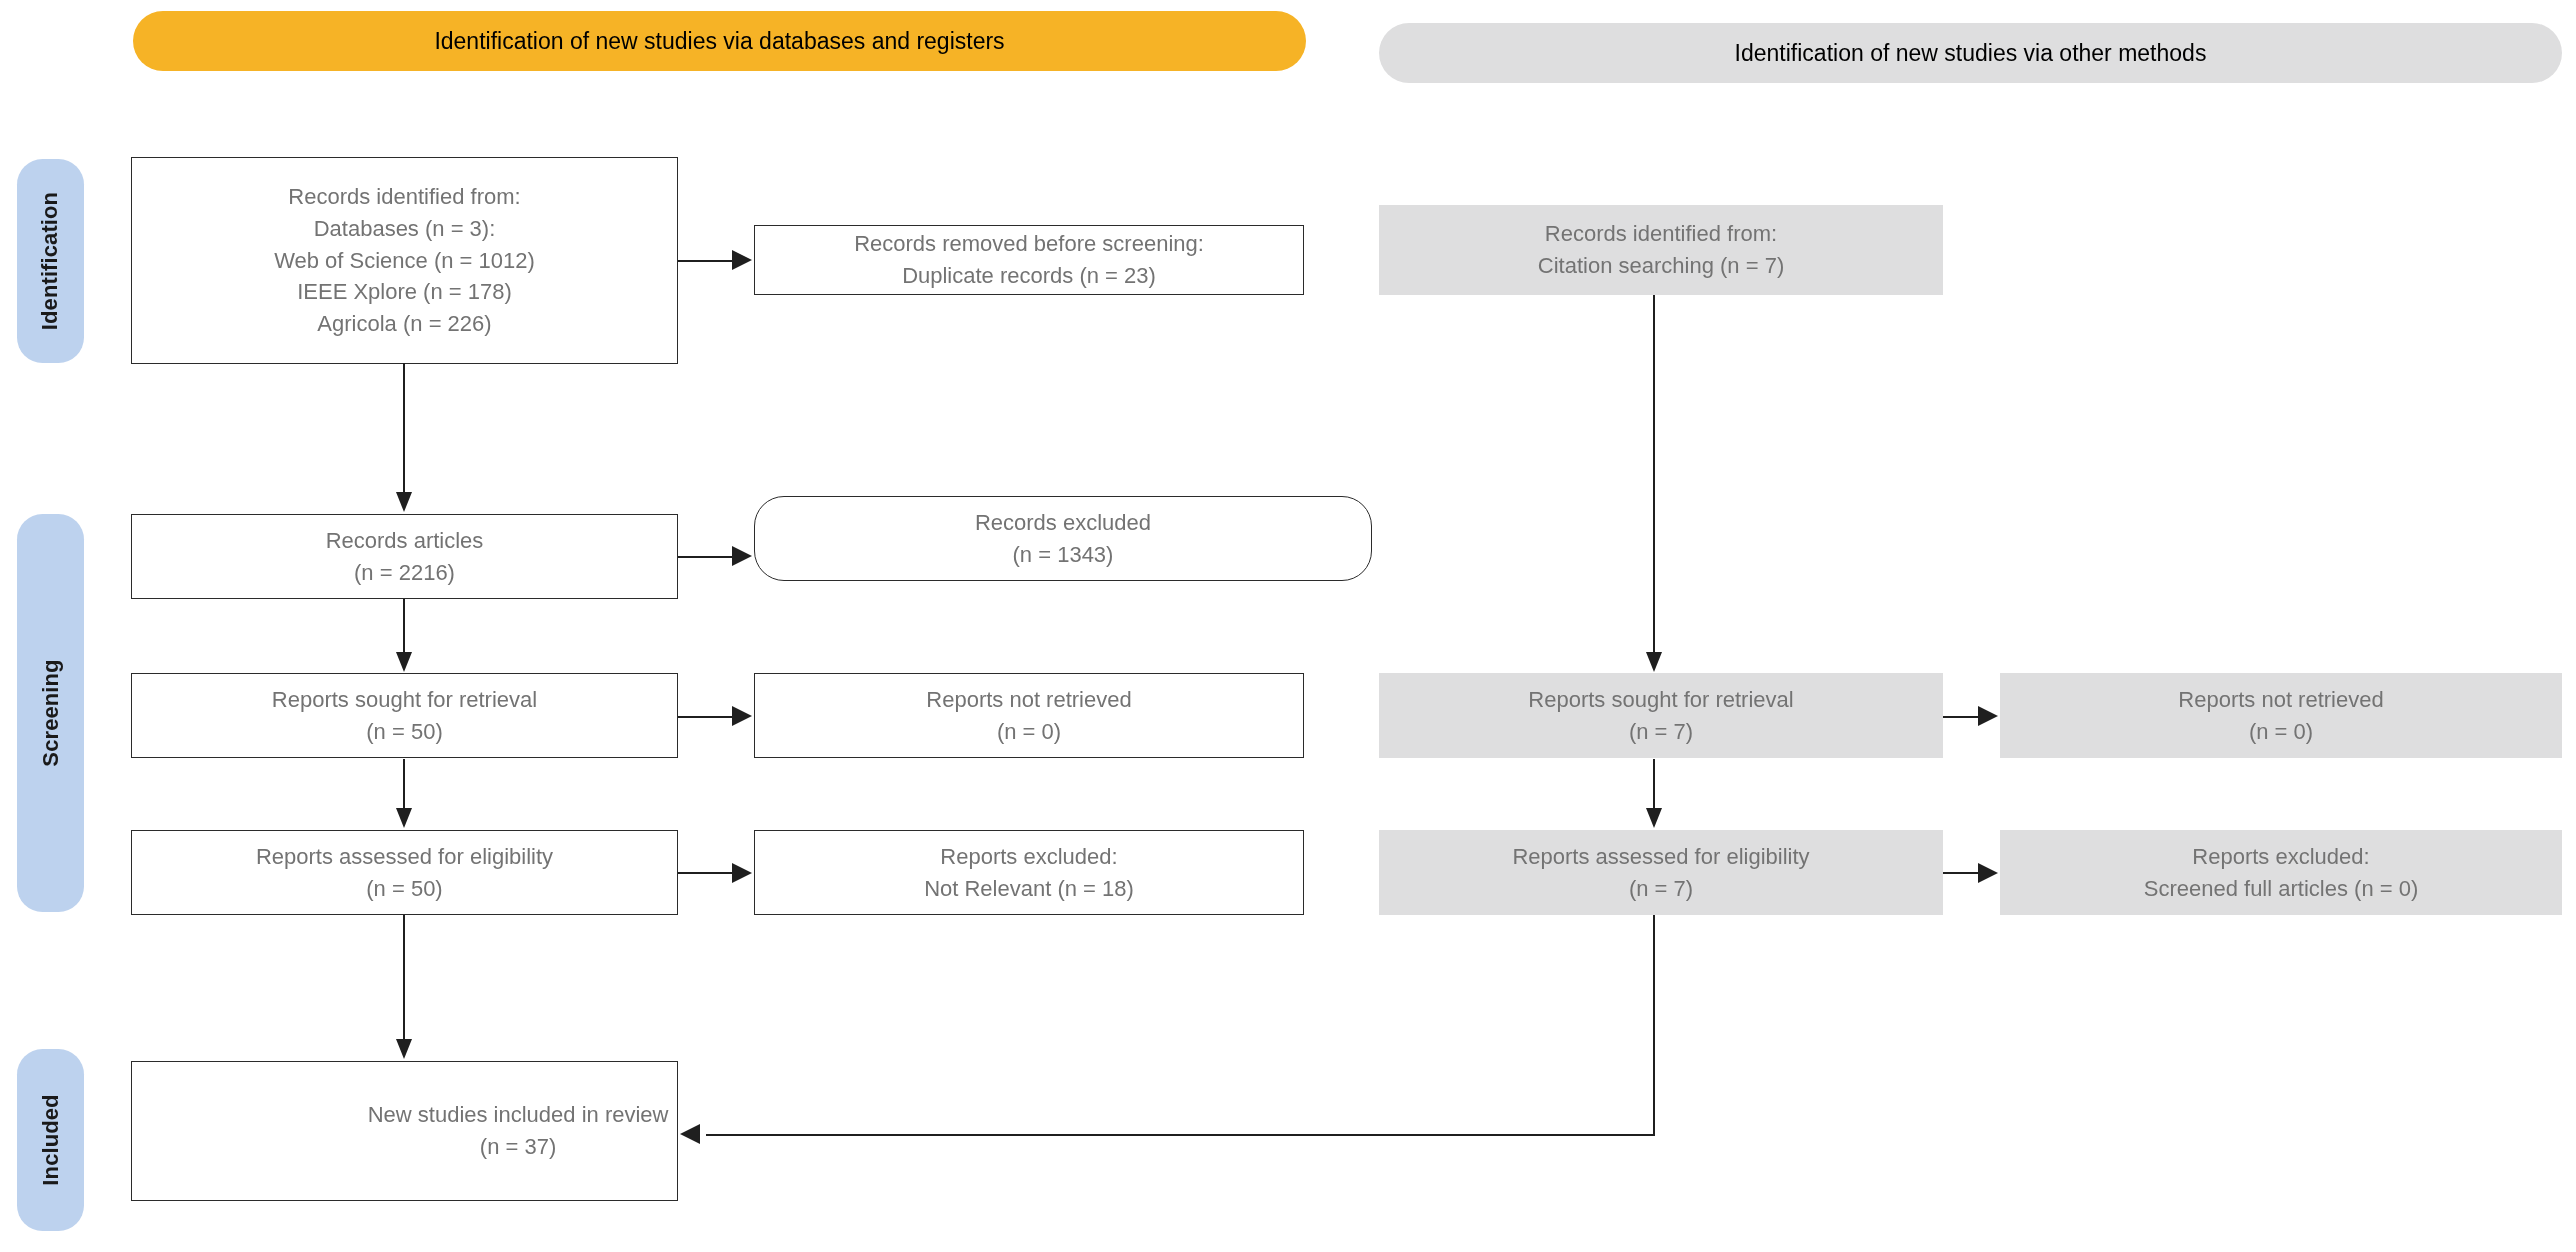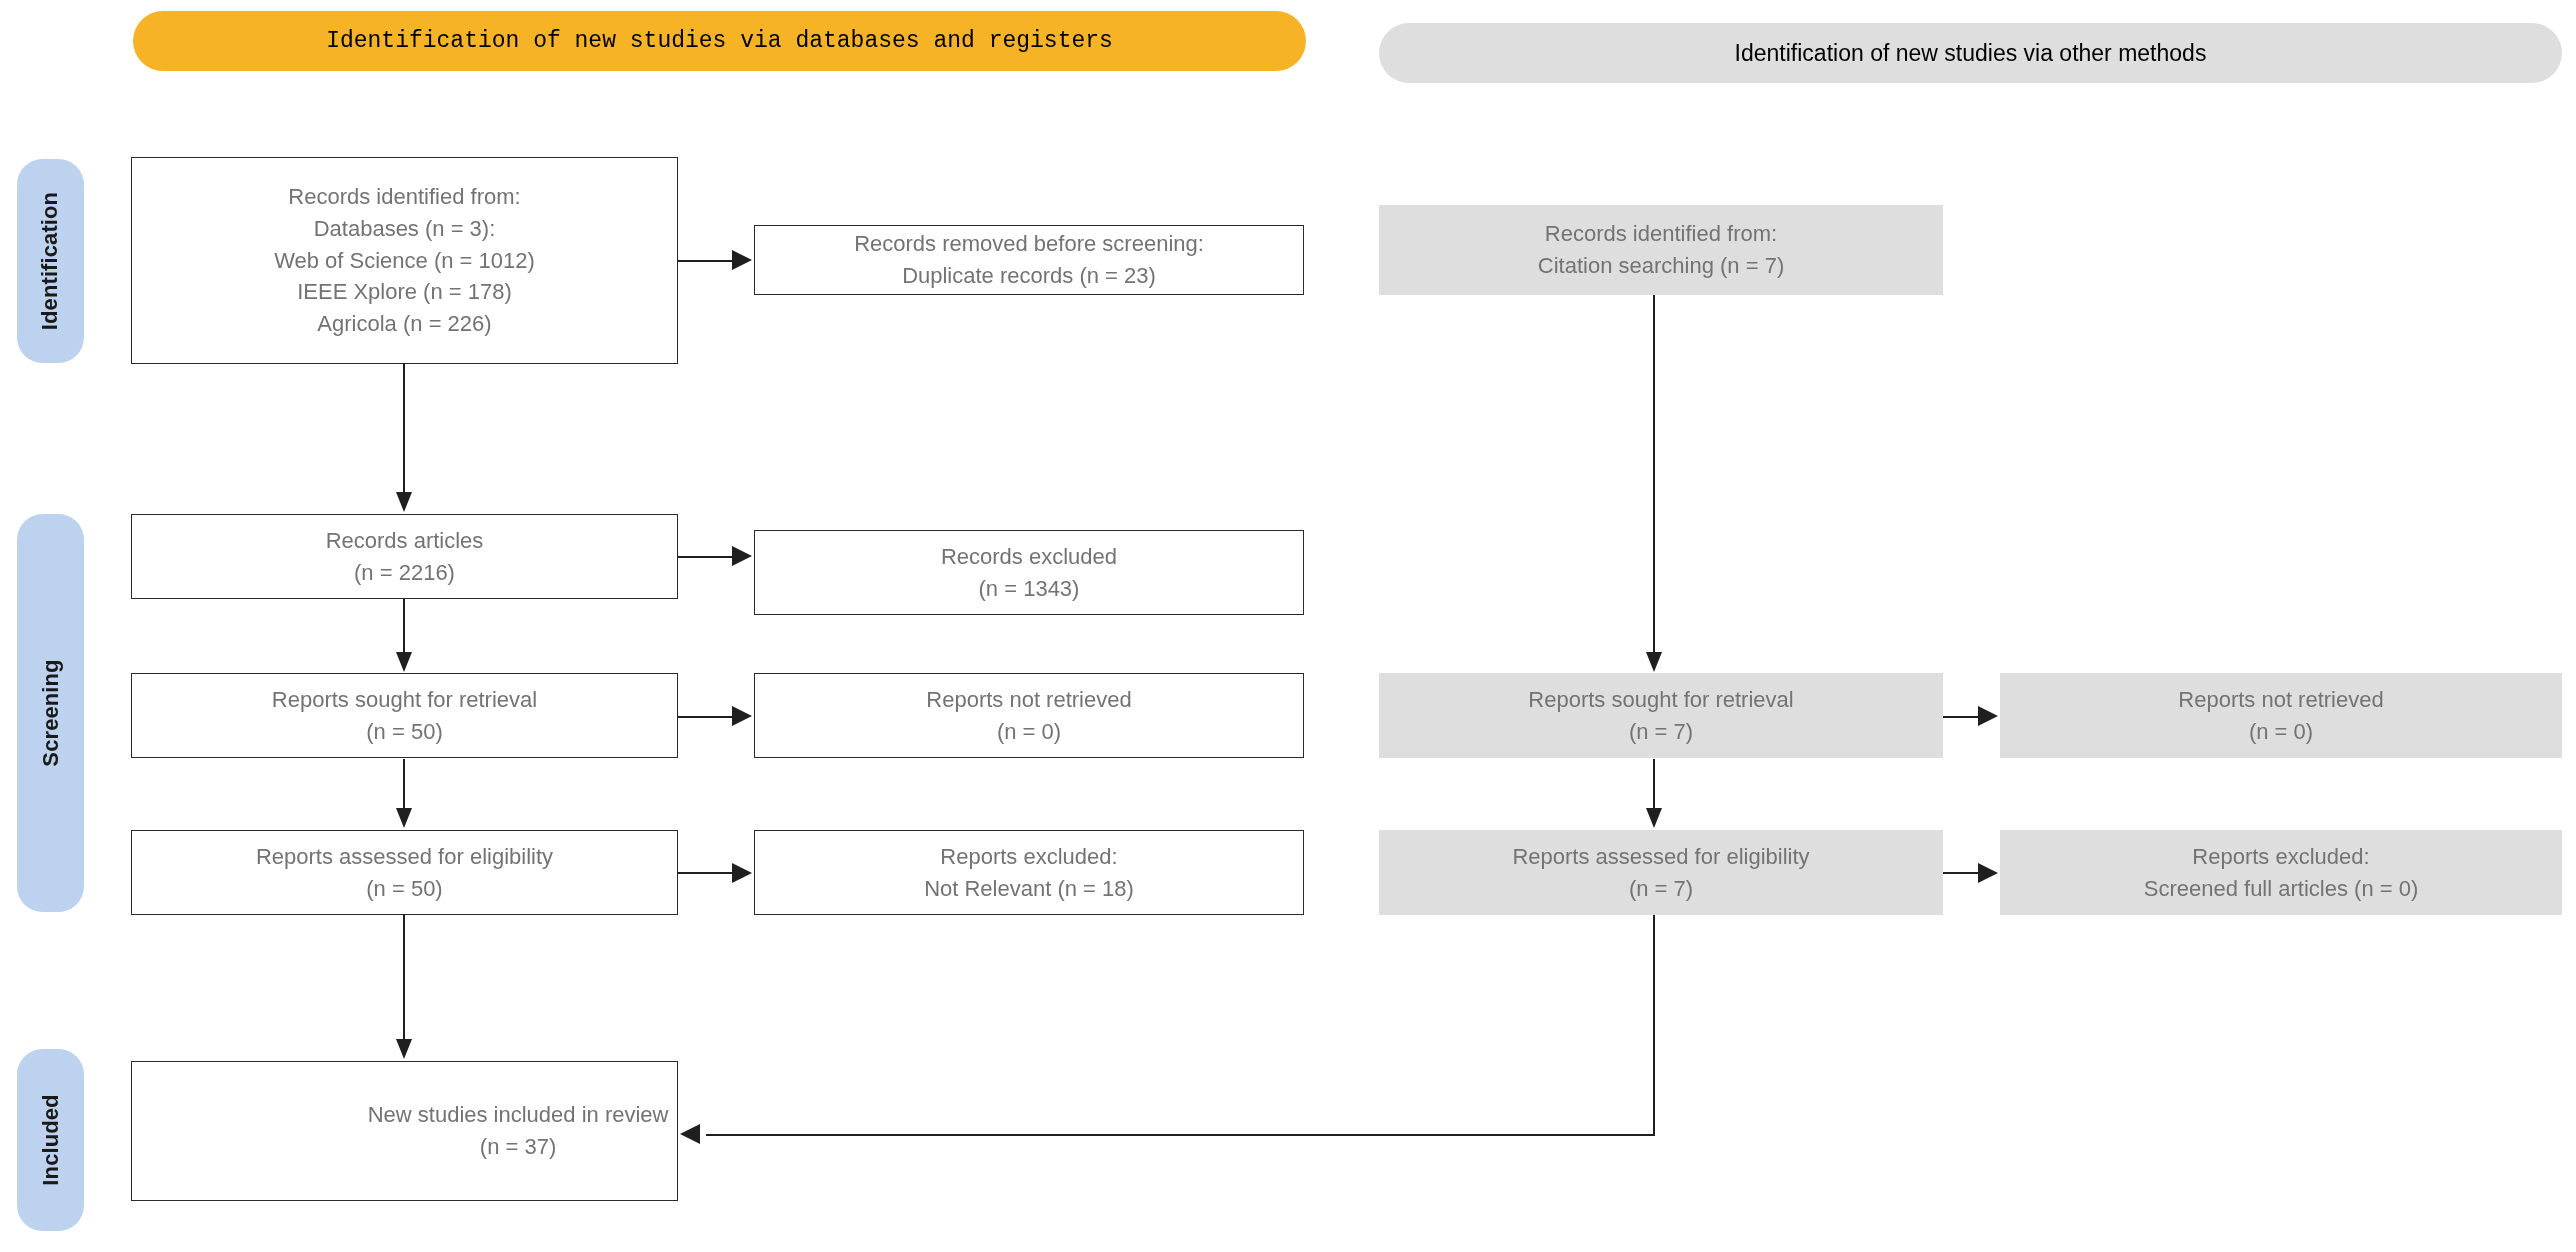--- a/index.html
+++ b/index.html
@@ -26,21 +26,20 @@
     display: flex;
     align-items: center;
     justify-content: center;
     text-align: center;
     font-size: 23px;
     line-height: 1.25;
     color: #000;
   }
   .hdr-db {
     background: #f6b326;
-    font-family: Liberation Mono, monospace;
   }
   .hdr-other {
     background: #dededf;
   }
 
   
   .stage-pill {
     position: absolute;
     background: #bdd2ee;
     border-radius: 25.5px;
@@ -152,21 +151,21 @@
     </div>
   </div>
 
   <div class="box box-white" style="left:131px; top:514px; width:547px; height:85px;">
     <div class="txt">
       <div>Records articles</div>
       <div>(n = 2216)</div>
     </div>
   </div>
 
-  <div class="box box-white" style="left:754px; top:530px; width:550px; height:85px;">
+  <div class="box box-white" style="left:754px; top:496px; width:618px; height:85px;border-radius:30px;">
     <div class="txt">
       <div>Records excluded</div>
       <div>(n = 1343)</div>
     </div>
   </div>
 
   <div class="box box-white" style="left:131px; top:673px; width:547px; height:85px;">
     <div class="txt">
       <div>Reports sought for retrieval</div>
       <div>(n = 50)</div>

